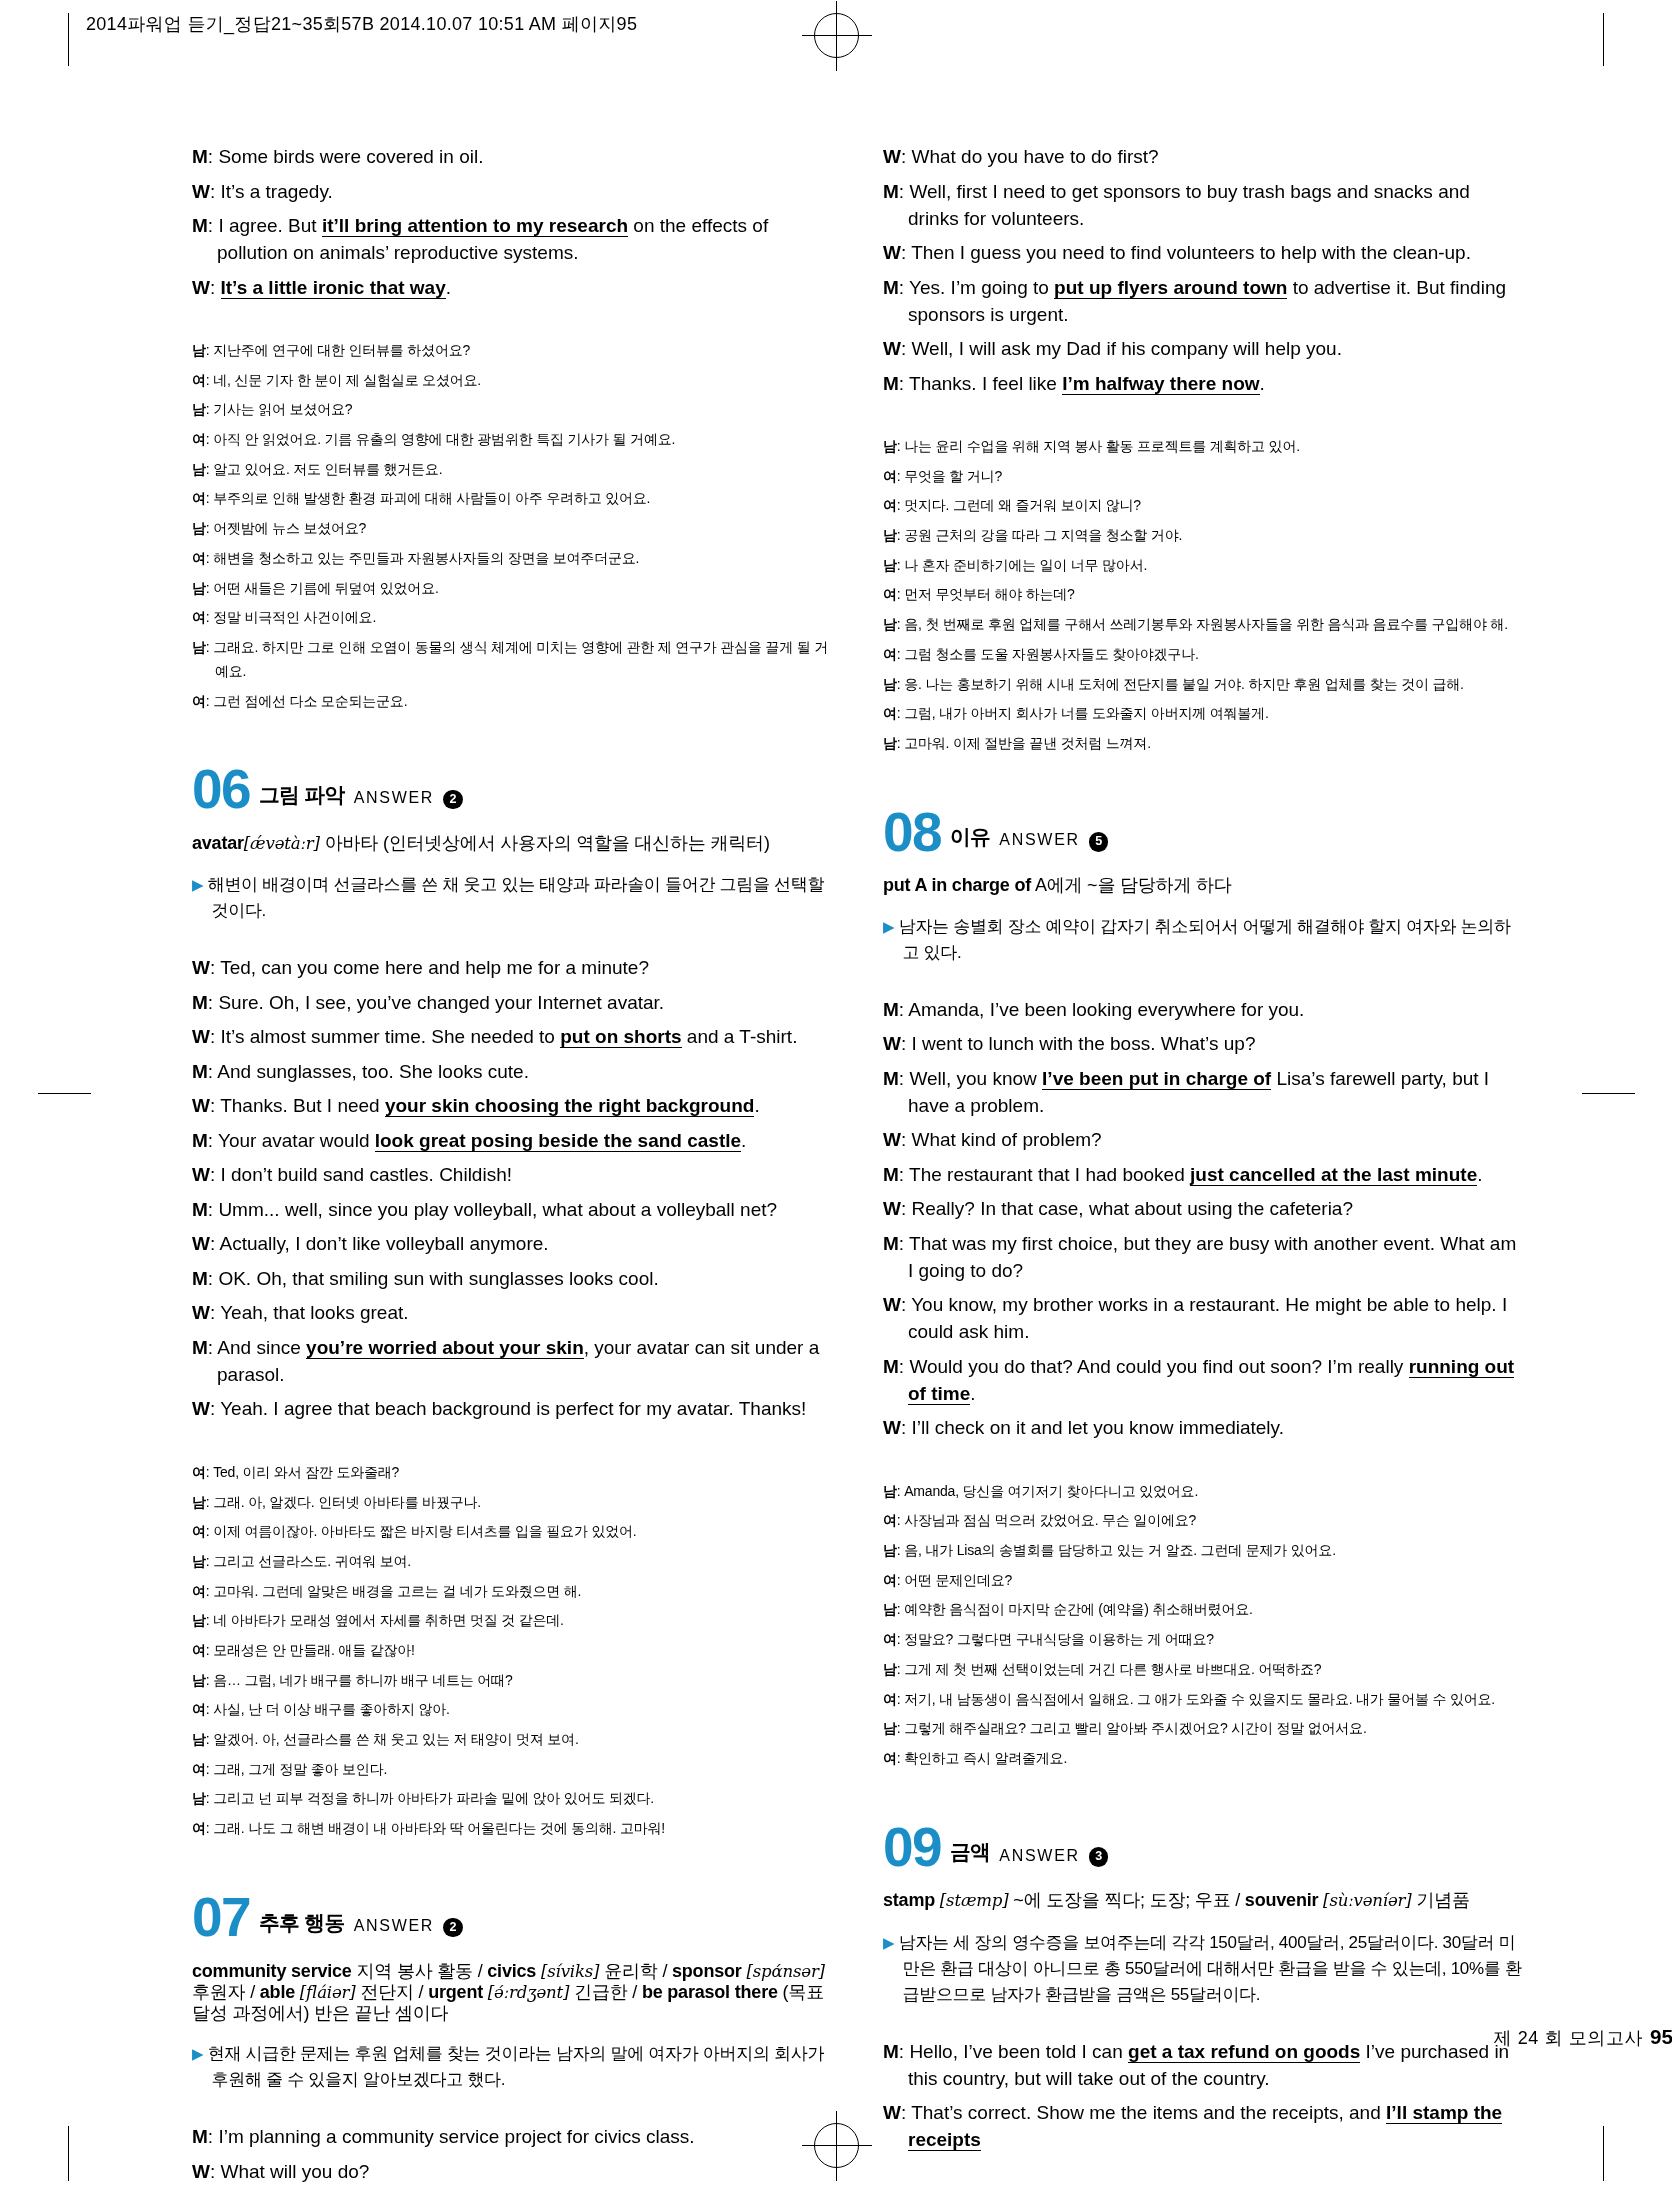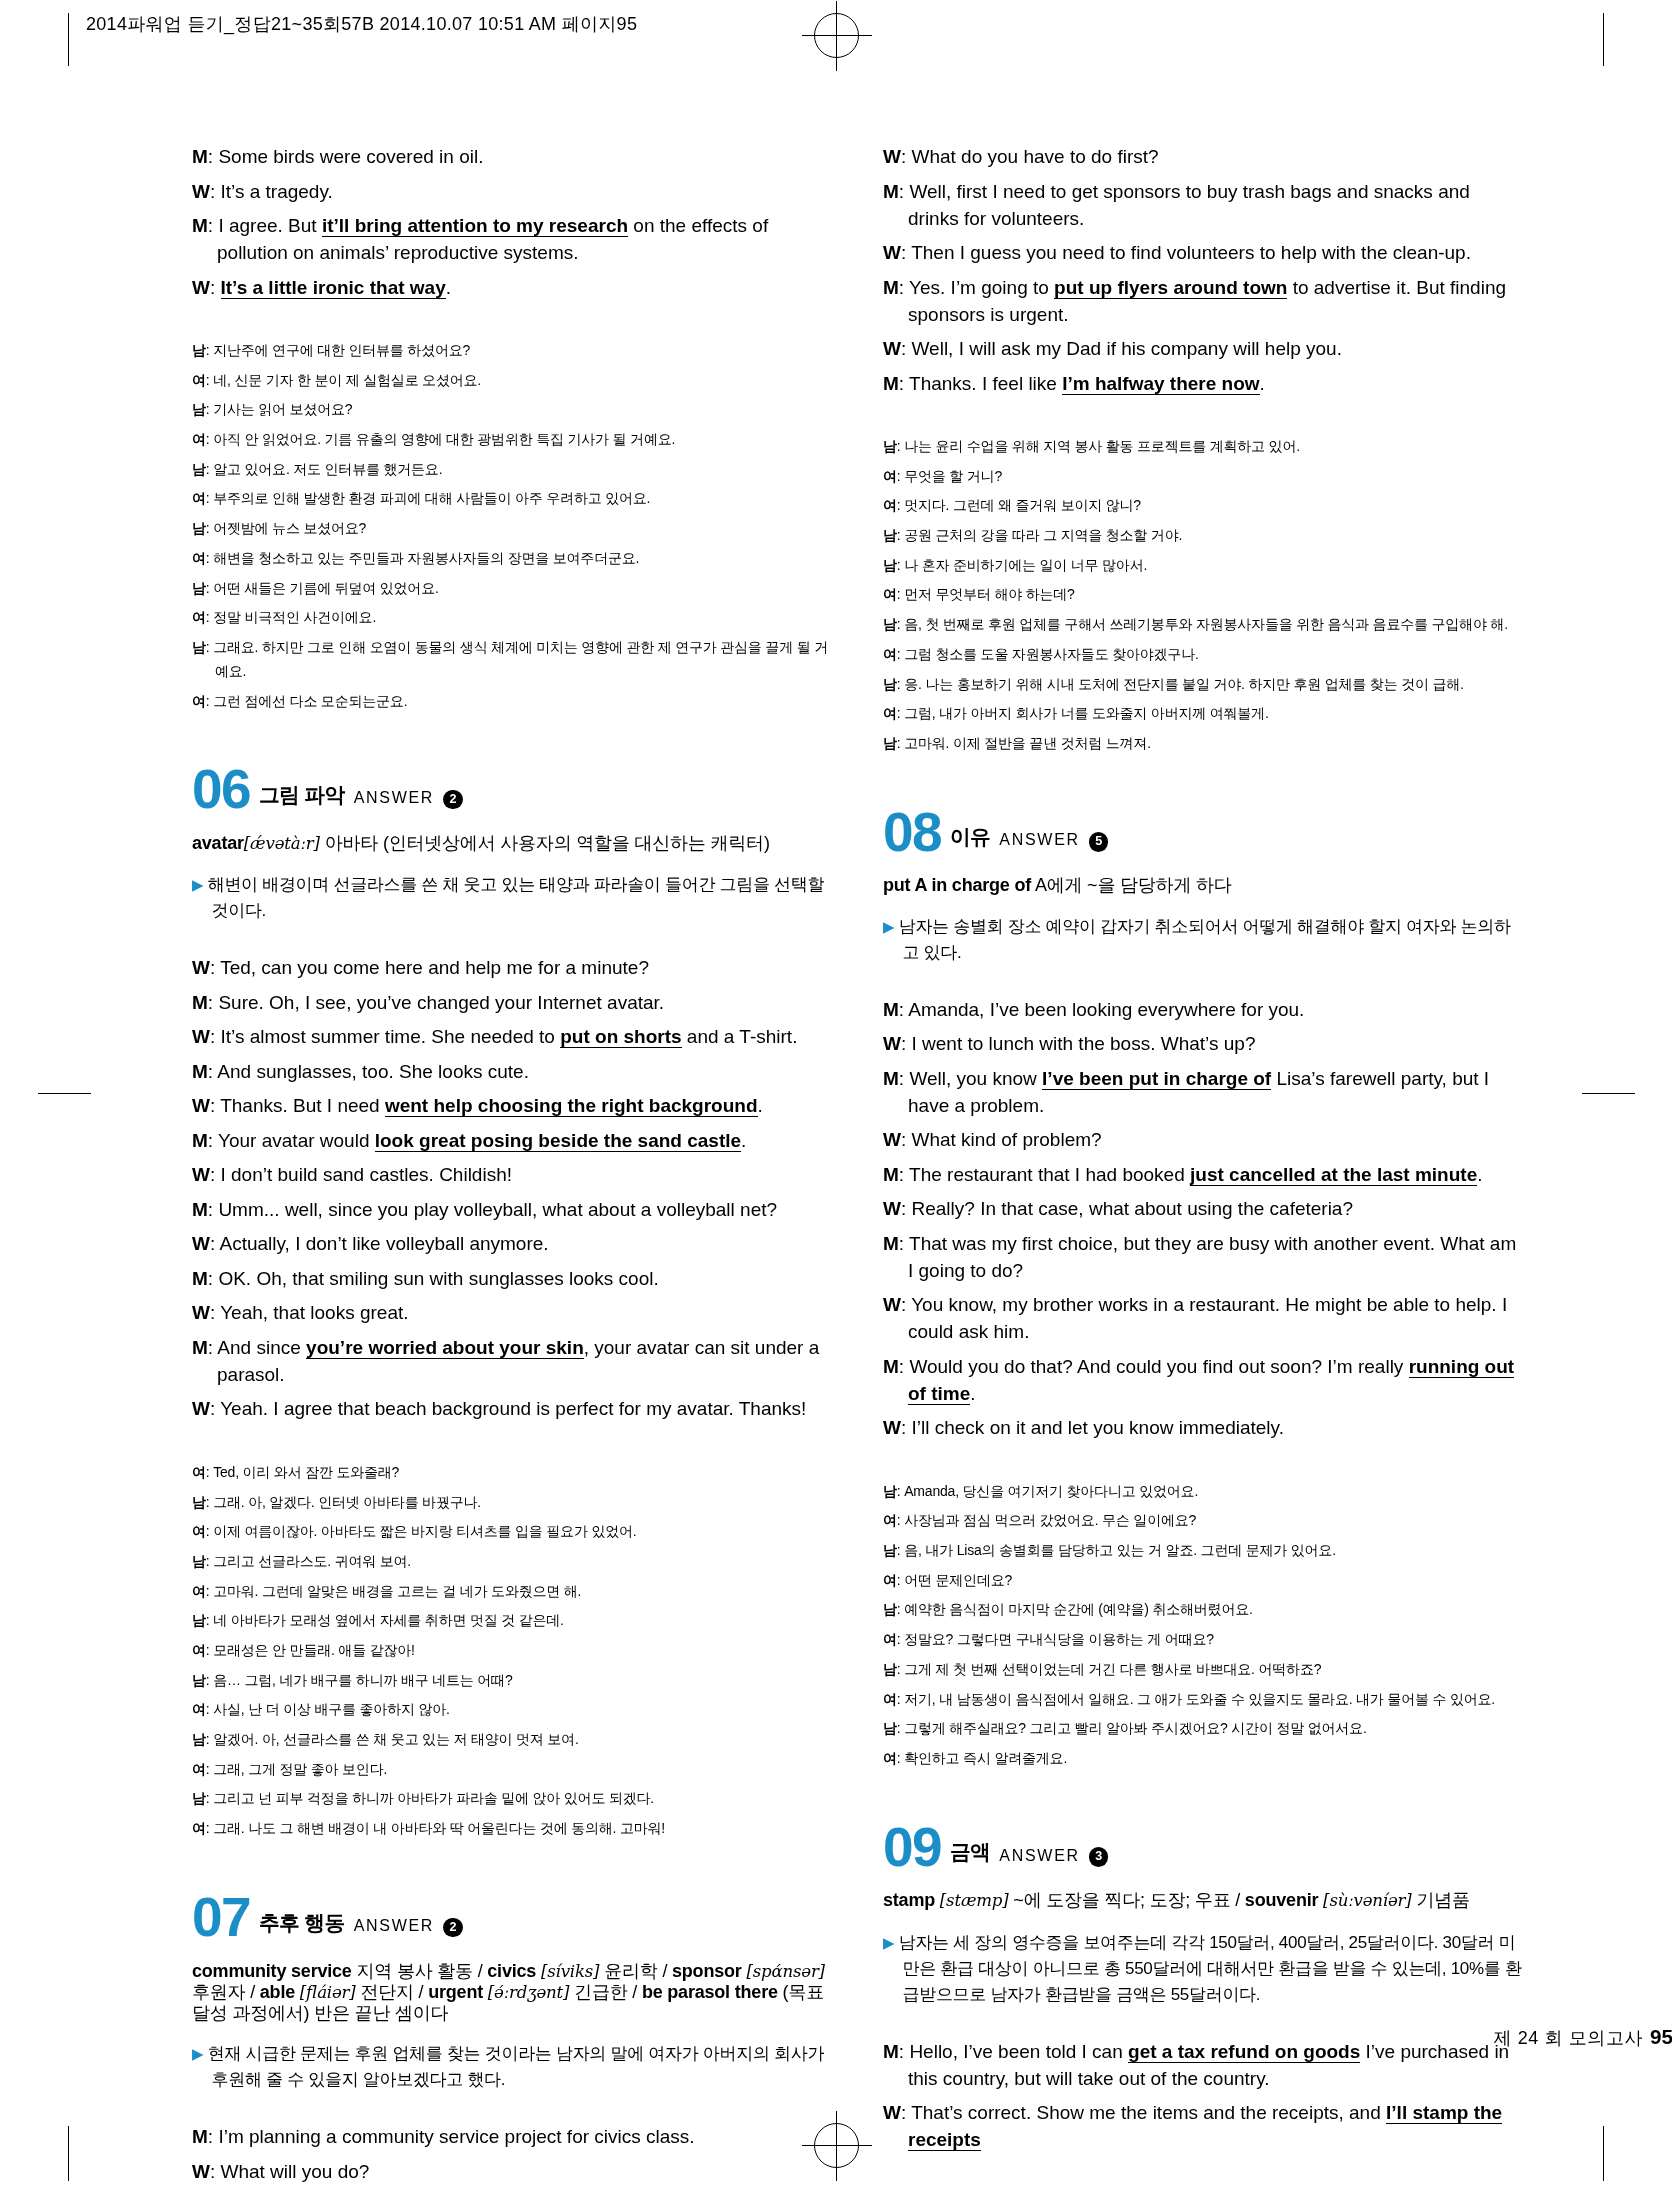--- a/index.html
+++ b/index.html
@@ -99,21 +99,21 @@
           <span class="badge">2</span>
         </div>
         <p class="vocab"><b>avatar</b><span class="ipa">[ǽvətàːr]</span><span> 아바타 (인터넷상에서 사용자의 역할을 대신하는 캐릭터)</span></p>
         <div class="sp-s"></div>
         <p class="summary"><span class="tri">▶</span> <span>해변이 배경이며 선글라스를 쓴 채 웃고 있는 태양과 파라솔이 들어간 그림을 선택할 것이다.</span></p>
         <div class="sp-m"></div>
         <p class="dl"><span class="spk">W</span>: <span>Ted, can you come here and help me for a minute?</span></p>
         <p class="dl"><span class="spk">M</span>: <span>Sure. Oh, I see, you’ve changed your Internet avatar.</span></p>
         <p class="dl"><span class="spk">W</span>: <span>It’s almost summer time. She needed to </span><b>put on shorts</b><span> and a T-shirt.</span></p>
         <p class="dl"><span class="spk">M</span>: <span>And sunglasses, too. She looks cute.</span></p>
-        <p class="dl"><span class="spk">W</span>: <span>Thanks. But I need </span><b>went help choosing the right background</b><span>.</span></p>
+        <p class="dl"><span class="spk">W</span>: <span>Thanks. But I need </span><b>your skin choosing the right background</b><span>.</span></p>
         <p class="dl"><span class="spk">M</span>: <span>Your avatar would </span><b>look great posing beside the sand castle</b><span>.</span></p>
         <p class="dl"><span class="spk">W</span>: <span>I don’t build sand castles. Childish!</span></p>
         <p class="dl"><span class="spk">M</span>: <span>Umm... well, since you play volleyball, what about a volleyball net?</span></p>
         <p class="dl"><span class="spk">W</span>: <span>Actually, I don’t like volleyball anymore.</span></p>
         <p class="dl"><span class="spk">M</span>: <span>OK. Oh, that smiling sun with sunglasses looks cool.</span></p>
         <p class="dl"><span class="spk">W</span>: <span>Yeah, that looks great.</span></p>
         <p class="dl"><span class="spk">M</span>: <span>And since </span><b>you’re worried about your skin</b><span>, your avatar can sit under a parasol.</span></p>
         <p class="dl"><span class="spk">W</span>: <span>Yeah. I agree that beach background is perfect for my avatar. Thanks!</span></p>
         <div class="sp-m"></div>
         <p class="kr"><span class="spk">여</span>: <span>Ted, 이리 와서 잠깐 도와줄래?</span></p>

